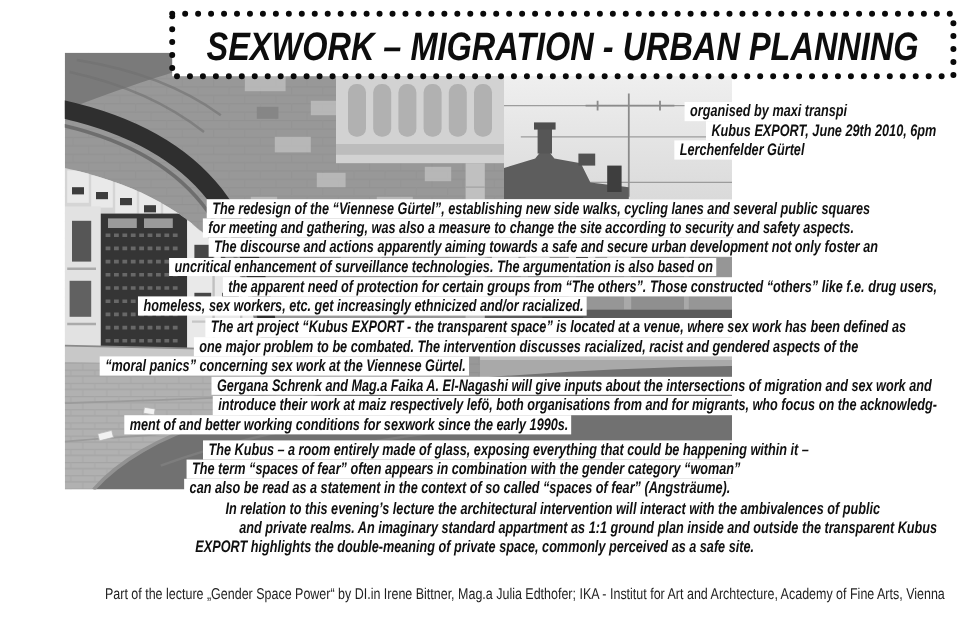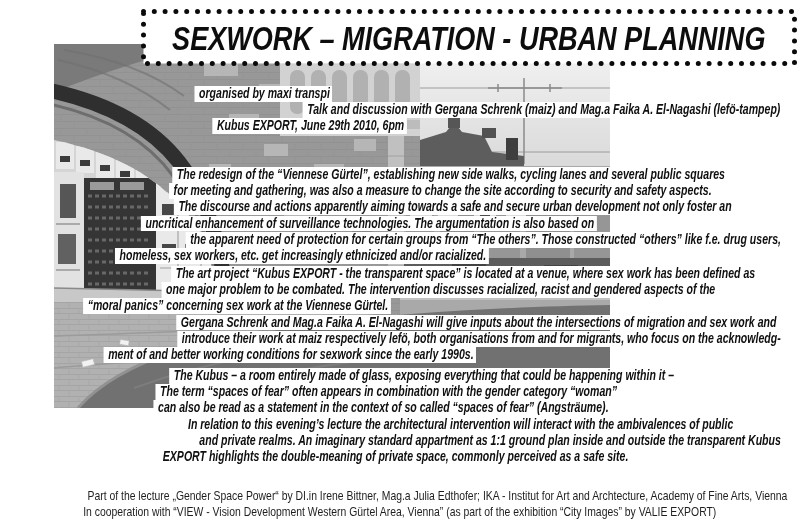--- a/index.html
+++ b/index.html
@@ -190,22 +190,22 @@
     <svg class="frame" width="658" height="59">
       <rect x="3.5" y="3.5" width="651" height="52" fill="#ffffff" stroke="#0a0a0a" stroke-width="5" stroke-linecap="round" stroke-dasharray="0 10.8"></rect>
     </svg>
     <div class="titletext">
       <span>SEXWORK – MIGRATION - URBAN PLANNING</span>
     </div>
   </div>
 
   <div class="block" style="top:84px;">
     <div class="ln"><span>organised by maxi transpi</span></div>
-    <div class="ln"><span>Talk and discussion with Gergana Schrenk (maiz) and Mag.a Faika A. El-Nagashi (lefö-tampep)</span></div>
     <div class="ln"><span>Kubus EXPORT, June 29th 2010, 6pm</span></div>
+    <div class="ln"><span>Lerchenfelder Gürtel</span></div>
   </div>
 
   <div class="block" style="top:165px;">
     <div class="ln"><span>The redesign of the “Viennese Gürtel”, establishing new side walks, cycling lanes and several public squares</span></div>
     <div class="ln"><span>for meeting and gathering, was also a measure to change the site according to security and safety aspects.</span></div>
     <div class="ln"><span>The discourse and actions apparently aiming towards a safe and secure urban development not only foster an</span></div>
     <div class="ln"><span>uncritical enhancement of surveillance technologies. The argumentation is also based on</span></div>
     <div class="ln"><span>the apparent need of protection for certain groups from “The others”. Those constructed “others” like f.e. drug users,</span></div>
     <div class="ln"><span>homeless, sex workers, etc. get increasingly ethnicized and/or racialized.</span></div>
   </div>
@@ -223,16 +223,15 @@
     <div class="ln"><span>The Kubus – a room entirely made of glass, exposing everything that could be happening within it –</span></div>
     <div class="ln"><span>The term “spaces of fear” often appears in combination with the gender category “woman”</span></div>
     <div class="ln"><span>can also be read as a statement in the context of so called “spaces of fear” (Angsträume).</span></div>
     <div class="ln"><span>In relation to this evening’s lecture the architectural intervention will interact with the ambivalences of public</span></div>
     <div class="ln"><span>and private realms. An imaginary standard appartment as 1:1 ground plan inside and outside the transparent Kubus</span></div>
     <div class="ln"><span>EXPORT highlights the double-meaning of private space, commonly perceived as a safe site.</span></div>
   </div>
 
   <div class="credits">
     <div class="ln"><span>Part of the lecture „Gender Space Power“ by DI.in Irene Bittner, Mag.a Julia Edthofer; IKA - Institut for Art and Archtecture, Academy of Fine Arts, Vienna</span></div>
-    <div class="ln"><span>In cooperation with “VIEW - Vision Development Western Gürtel Area, Vienna” (as part of the exhibition “City Images” by VALIE EXPORT)</span></div>
   </div>
 
 </div>
 
 </body></html>

